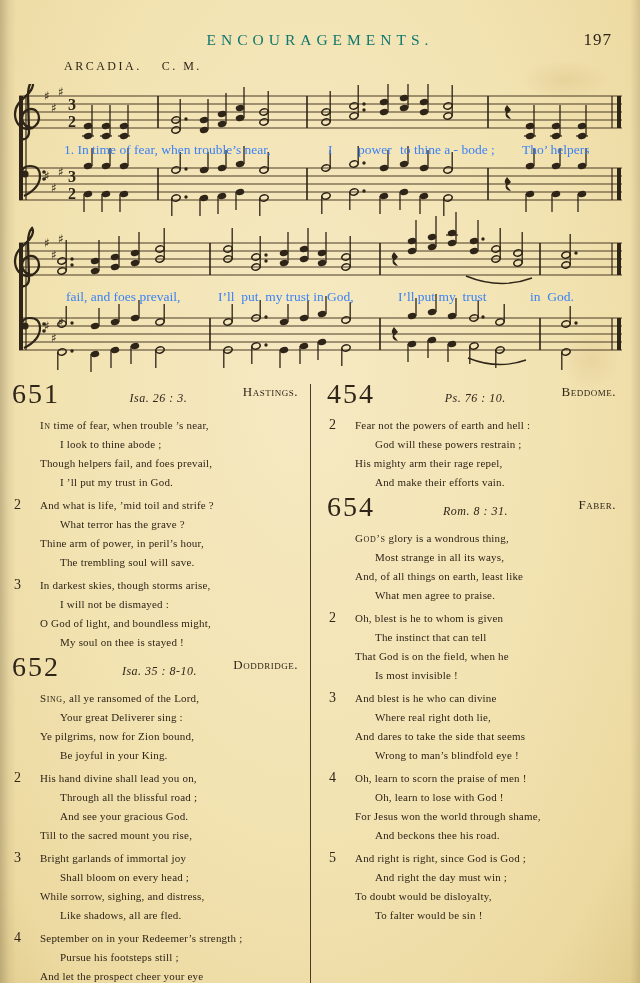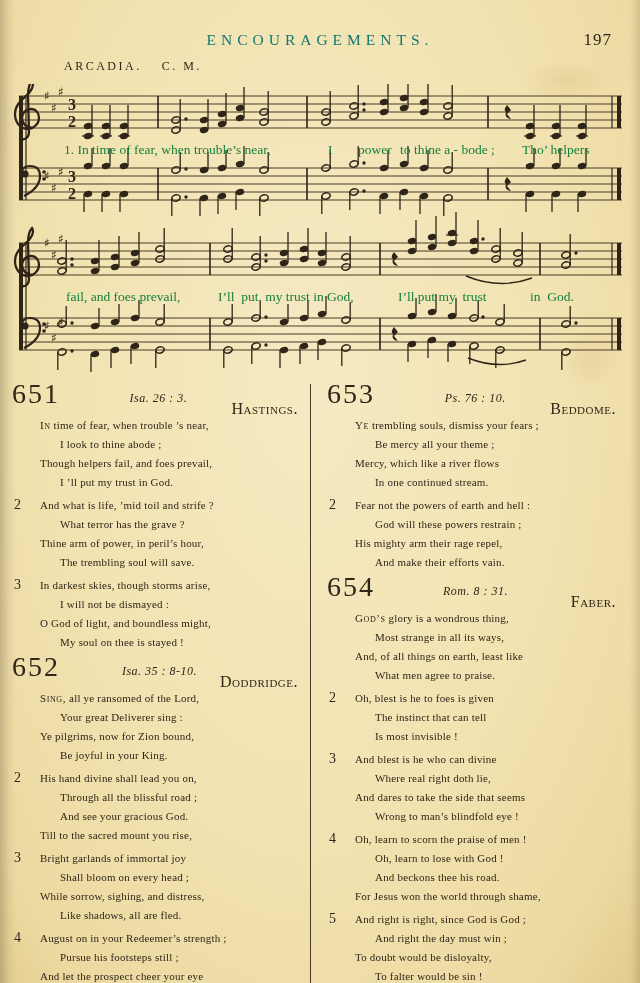--- a/index.html
+++ b/index.html
@@ -18,33 +18,33 @@
   .s1{left:520px;top:60px;width:90px;height:40px;background:radial-gradient(rgba(190,150,80,.18),rgba(190,150,80,0) 70%);}
   .s2{left:560px;top:330px;width:60px;height:60px;background:radial-gradient(rgba(190,150,80,.16),rgba(190,150,80,0) 70%);}
 
   .running-head{position:absolute;top:31px;left:0;width:100%;text-align:center;
     font-size:15.5px;letter-spacing:5px;color:#0f766e;}
   .page-num{position:absolute;top:30px;right:28px;font-size:17px;letter-spacing:1px;}
   .tune-title{position:absolute;top:59px;left:64px;font-size:12px;letter-spacing:2.5px;}
   .tune-title .meter{margin-left:20px;letter-spacing:2.5px;}
 
   .music{position:absolute;left:0;top:84px;}
-  .lyric{position:absolute;font-size:13.5px;white-space:pre;color:#15803d;}
+  .lyric{position:absolute;font-size:13.5px;white-space:pre;color:#3b82f6;}
 
   .columns{position:absolute;left:10px;top:384px;right:12px;display:flex;}
   .col{box-sizing:border-box;}
   .col-left{width:300px;padding-right:10px;}
   .col-right{width:308px;border-left:1.2px solid #4a3a26;padding-left:14px;}
 
   .hymn{margin-bottom:4px;}
   .hymn-head{position:relative;height:30px;margin-bottom:3px;}
   .hnum{position:absolute;left:2px;top:-6px;font-size:28px;letter-spacing:2px;}
   .hscrip{position:absolute;left:50%;top:7px;transform:translateX(-44%);
     font-style:italic;font-size:12px;letter-spacing:.5px;}
-  .hauth{position:absolute;right:2px;top:16px;font-variant:small-caps;font-size:16px;letter-spacing:.5px;}
+  .hauth{position:absolute;right:2px;top:0;font-variant:small-caps;font-size:13px;letter-spacing:.5px;}
 
   .verse{position:relative;padding-left:28px;margin-bottom:6px;}
   .vnum{position:absolute;left:4px;top:0;font-size:14px;}
   .vline{margin:2px;font-size:11px;line-height:17px;letter-spacing:.2px;}
   .vline.ind{margin-left:22px;}
   .lead{font-variant:small-caps;letter-spacing:.6px;}
 </style>
 </head>
 <body>
 
@@ -375,40 +375,34 @@
         </div>
         <div class="verse">
           <span class="vnum">3</span>
           <p class="vline">Bright garlands of immortal joy</p>
           <p class="vline ind">Shall bloom on every head ;</p>
           <p class="vline">While sorrow, sighing, and distress,</p>
           <p class="vline ind">Like shadows, all are fled.</p>
         </div>
         <div class="verse">
           <span class="vnum">4</span>
-          <p class="vline">August on in your Redeemer’s strength ;</p>
+          <p class="vline">September on in your Redeemer’s strength ;</p>
           <p class="vline ind">Pursue his footsteps still ;</p>
           <p class="vline">And let the prospect cheer your eye</p>
           <p class="vline ind">While laboring up the hill.</p>
         </div>
       </section>
     </div>
   <div class="col col-right">
       <section class="hymn">
         <header class="hymn-head">
-          <span class="hnum">653</span>
+          <span class="hnum">454</span>
           <span class="hscrip">Ps. 76 : 10.</span>
           <span class="hauth">Beddome.</span>
         </header>
-        <div class="verse">
-          <p class="vline"><span class="lead">Ye</span> trembling souls, dismiss your fears ;</p>
-          <p class="vline ind">Be mercy all your theme ;</p>
-          <p class="vline">Mercy, which like a river flows</p>
-          <p class="vline ind">In one continued stream.</p>
-        </div>
         <div class="verse">
           <span class="vnum">2</span>
           <p class="vline">Fear not the powers of earth and hell :</p>
           <p class="vline ind">God will these powers restrain ;</p>
           <p class="vline">His mighty arm their rage repel,</p>
           <p class="vline ind">And make their efforts vain.</p>
         </div>
       </section>
       <section class="hymn">
         <header class="hymn-head">
@@ -417,37 +411,38 @@
           <span class="hauth">Faber.</span>
         </header>
         <div class="verse">
           <p class="vline"><span class="lead">God’s</span> glory is a wondrous thing,</p>
           <p class="vline ind">Most strange in all its ways,</p>
           <p class="vline">And, of all things on earth, least like</p>
           <p class="vline ind">What men agree to praise.</p>
         </div>
         <div class="verse">
           <span class="vnum">2</span>
-          <p class="vline">Oh, blest is he to foes is given</p>
+          <p class="vline">Oh, blest is he to whom is given</p>
           <p class="vline ind">The instinct that can tell</p>
+          <p class="vline">That God is on the field, when he</p>
           <p class="vline ind">Is most invisible !</p>
         </div>
         <div class="verse">
           <span class="vnum">3</span>
           <p class="vline">And blest is he who can divine</p>
           <p class="vline ind">Where real right doth lie,</p>
           <p class="vline">And dares to take the side that seems</p>
           <p class="vline ind">Wrong to man’s blindfold eye !</p>
         </div>
         <div class="verse">
           <span class="vnum">4</span>
           <p class="vline">Oh, learn to scorn the praise of men !</p>
           <p class="vline ind">Oh, learn to lose with God !</p>
+          <p class="vline">For Jesus won the world through shame,</p>
           <p class="vline ind">And beckons thee his road.</p>
-          <p class="vline">For Jesus won the world through shame,</p>
         </div>
         <div class="verse">
           <span class="vnum">5</span>
           <p class="vline">And right is right, since God is God ;</p>
           <p class="vline ind">And right the day must win ;</p>
           <p class="vline">To doubt would be disloyalty,</p>
           <p class="vline ind">To falter would be sin !</p>
         </div>
       </section>
     </div>

